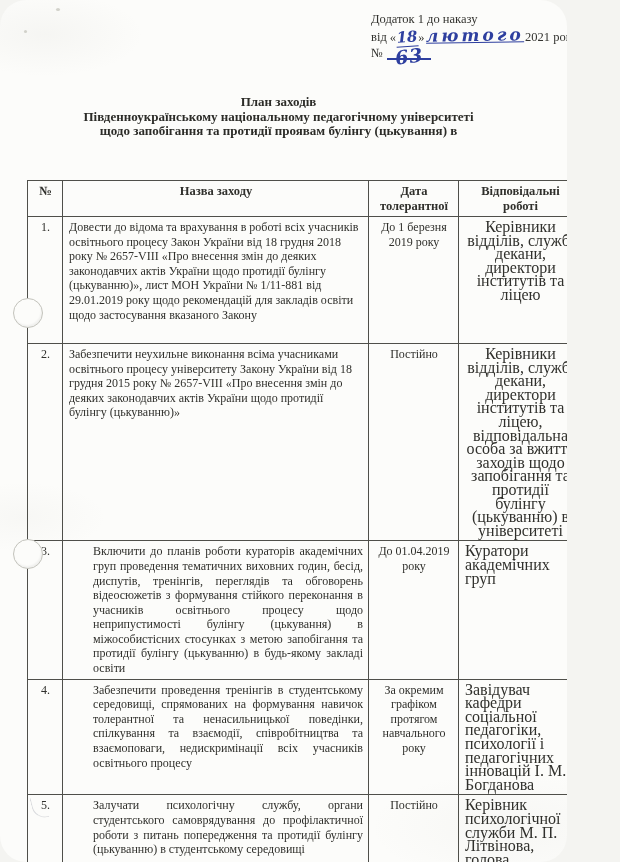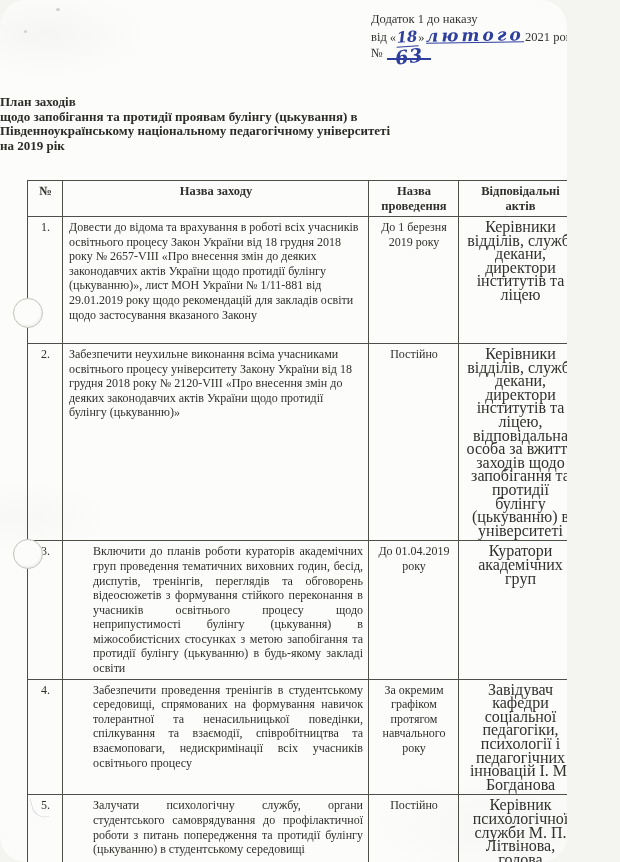--- a/index.html
+++ b/index.html
@@ -45,41 +45,41 @@
     display:inline-block;width:44px;margin-left:4px;
     border-bottom:2px solid #2e3f9f;text-align:center;line-height:10px;
   }
   .hw-num{
     display:inline-block;font-size:19px;letter-spacing:1px;
     transform:translateY(6px) rotate(-7deg);
   }
   
   .title{
     position:absolute;left:0;right:10px;top:95px;
-    font-weight:bold;
+    text-align:center;font-weight:bold;
     font-size:13px;line-height:14.5px;color:#2c2c28;
   }
   
   table.plan{
     position:absolute;left:27px;top:180px;width:554px;
     border-collapse:collapse;table-layout:fixed;
     font-size:12px;color:#30302c;
   }
   table.plan td,table.plan th{
     border:1px solid #4f4f4a;vertical-align:top;
     padding:3px 5px 3px 6px;
   }
   th.hdr{font-weight:bold;text-align:center;font-size:12.5px;line-height:14.5px;padding-top:4px;}
   td.c-num{text-align:center;font-size:12px;}
   td.c-name{text-align:left;line-height:14.6px;margin-top:20px;}
   td.c-name.just{text-align:justify;padding-left:30px;}
   td.c-date{text-align:center;line-height:14.5px;}
   td.c-resp{font-size:16px;line-height:13.6px;}
   td.c-resp.center{text-align:center;}
-  td.c-resp.left{text-align:center;}
+  td.c-resp.left{text-align:left;}
   
   .hole{
     position:absolute;width:28px;height:28px;border-radius:50%;
     background:#fcfcfa;border:1px solid #c3c3bc;
     box-shadow:inset -1px -2px 2px rgba(0,0,0,0.05);
     z-index:5;
   }
   .hole.h1{left:13px;top:298px;}
   .hole.h2{left:13px;top:539px;}
   .speck{position:absolute;background:#b7b7ad;border-radius:50%;opacity:.6;}
@@ -100,48 +100,47 @@
     <div class="row">
       <span>від «</span><span class="hw hw-day">18</span><span>»</span><span class="hw hw-month">лютого</span><span>2021 року</span>
     </div>
     <div class="row">
       <span>№</span><span class="no-slot"><span class="hw hw-num">63</span></span>
     </div>
   </div>
 
   <div class="title">
     <div>План заходів</div>
+    <div>Південноукраїнському національному педагогічному університеті</div>
     <div>щодо запобігання та протидії проявам булінгу (цькування) в</div>
-    <div>Південноукраїнському національному педагогічному університеті</div>
-    <div>на 2019 рік</div>
   </div>
 
   <table class="plan">
     <colgroup>
       <col style="width:35px">
         <col style="width:306px">
         <col style="width:90px">
         <col style="width:123px">
     </colgroup>
     <tbody>
         <tr style="height:27px">
       <th class="hdr">№</th>
       <th class="hdr">Назва заходу</th>
-      <th class="hdr">Назва проведення</th>
-      <th class="hdr">Відповідальні актів</th>
+      <th class="hdr">Дата толерантної</th>
+      <th class="hdr">Відповідальні роботі</th>
     </tr>
     <tr style="height:127px">
       <td class="c-num">1.</td>
       <td class="c-name">Довести до відома та врахування в роботі всіх учасників освітнього процесу Закон України від 18 грудня 2018 року № 2657-VIII «Про внесення змін до деяких законодавчих актів України щодо протидії булінгу (цькуванню)», лист МОН України № 1/11-881 від 29.01.2019 року щодо рекомендацій для закладів освіти щодо застосування вказаного Закону</td>
       <td class="c-date">До 1 березня 2019 року</td>
       <td class="c-resp center">Керівники відділів, служб, декани, директори інститутів та ліцею</td>
     </tr>
     <tr style="height:132px">
       <td class="c-num">2.</td>
-      <td class="c-name">Забезпечити неухильне виконання всіма учасниками освітнього процесу університету Закону України від 18 грудня 2018 року № 2120-VIII «Про внесення змін до деяких законодавчих актів України щодо протидії булінгу (цькуванню)»</td>
+      <td class="c-name">Забезпечити неухильне виконання всіма учасниками освітнього процесу університету Закону України від 18 грудня 2015 року № 2657-VIII «Про внесення змін до деяких законодавчих актів України щодо протидії булінгу (цькуванню)»</td>
       <td class="c-date">Постійно</td>
       <td class="c-resp center">Керівники відділів, служб, декани, директори інститутів та ліцею, відповідальна особа за вжиття заходів щодо запобігання та протидії булінгу (цькуванню) в університеті</td>
     </tr>
     <tr style="height:128px">
       <td class="c-num">3.</td>
       <td class="c-name just">Включити до планів роботи кураторів академічних груп проведення тематичних виховних годин, бесід, диспутів, тренінгів, переглядів та обговорень відеосюжетів з формування стійкого переконання в учасників освітнього процесу щодо неприпустимості булінгу (цькування) в міжособистісних стосунках з метою запобігання та протидії булінгу (цькуванню) в будь-якому закладі освіти</td>
       <td class="c-date">До 01.04.2019 року</td>
       <td class="c-resp left">Куратори академічних груп</td>
     </tr>
     <tr style="height:104px">

